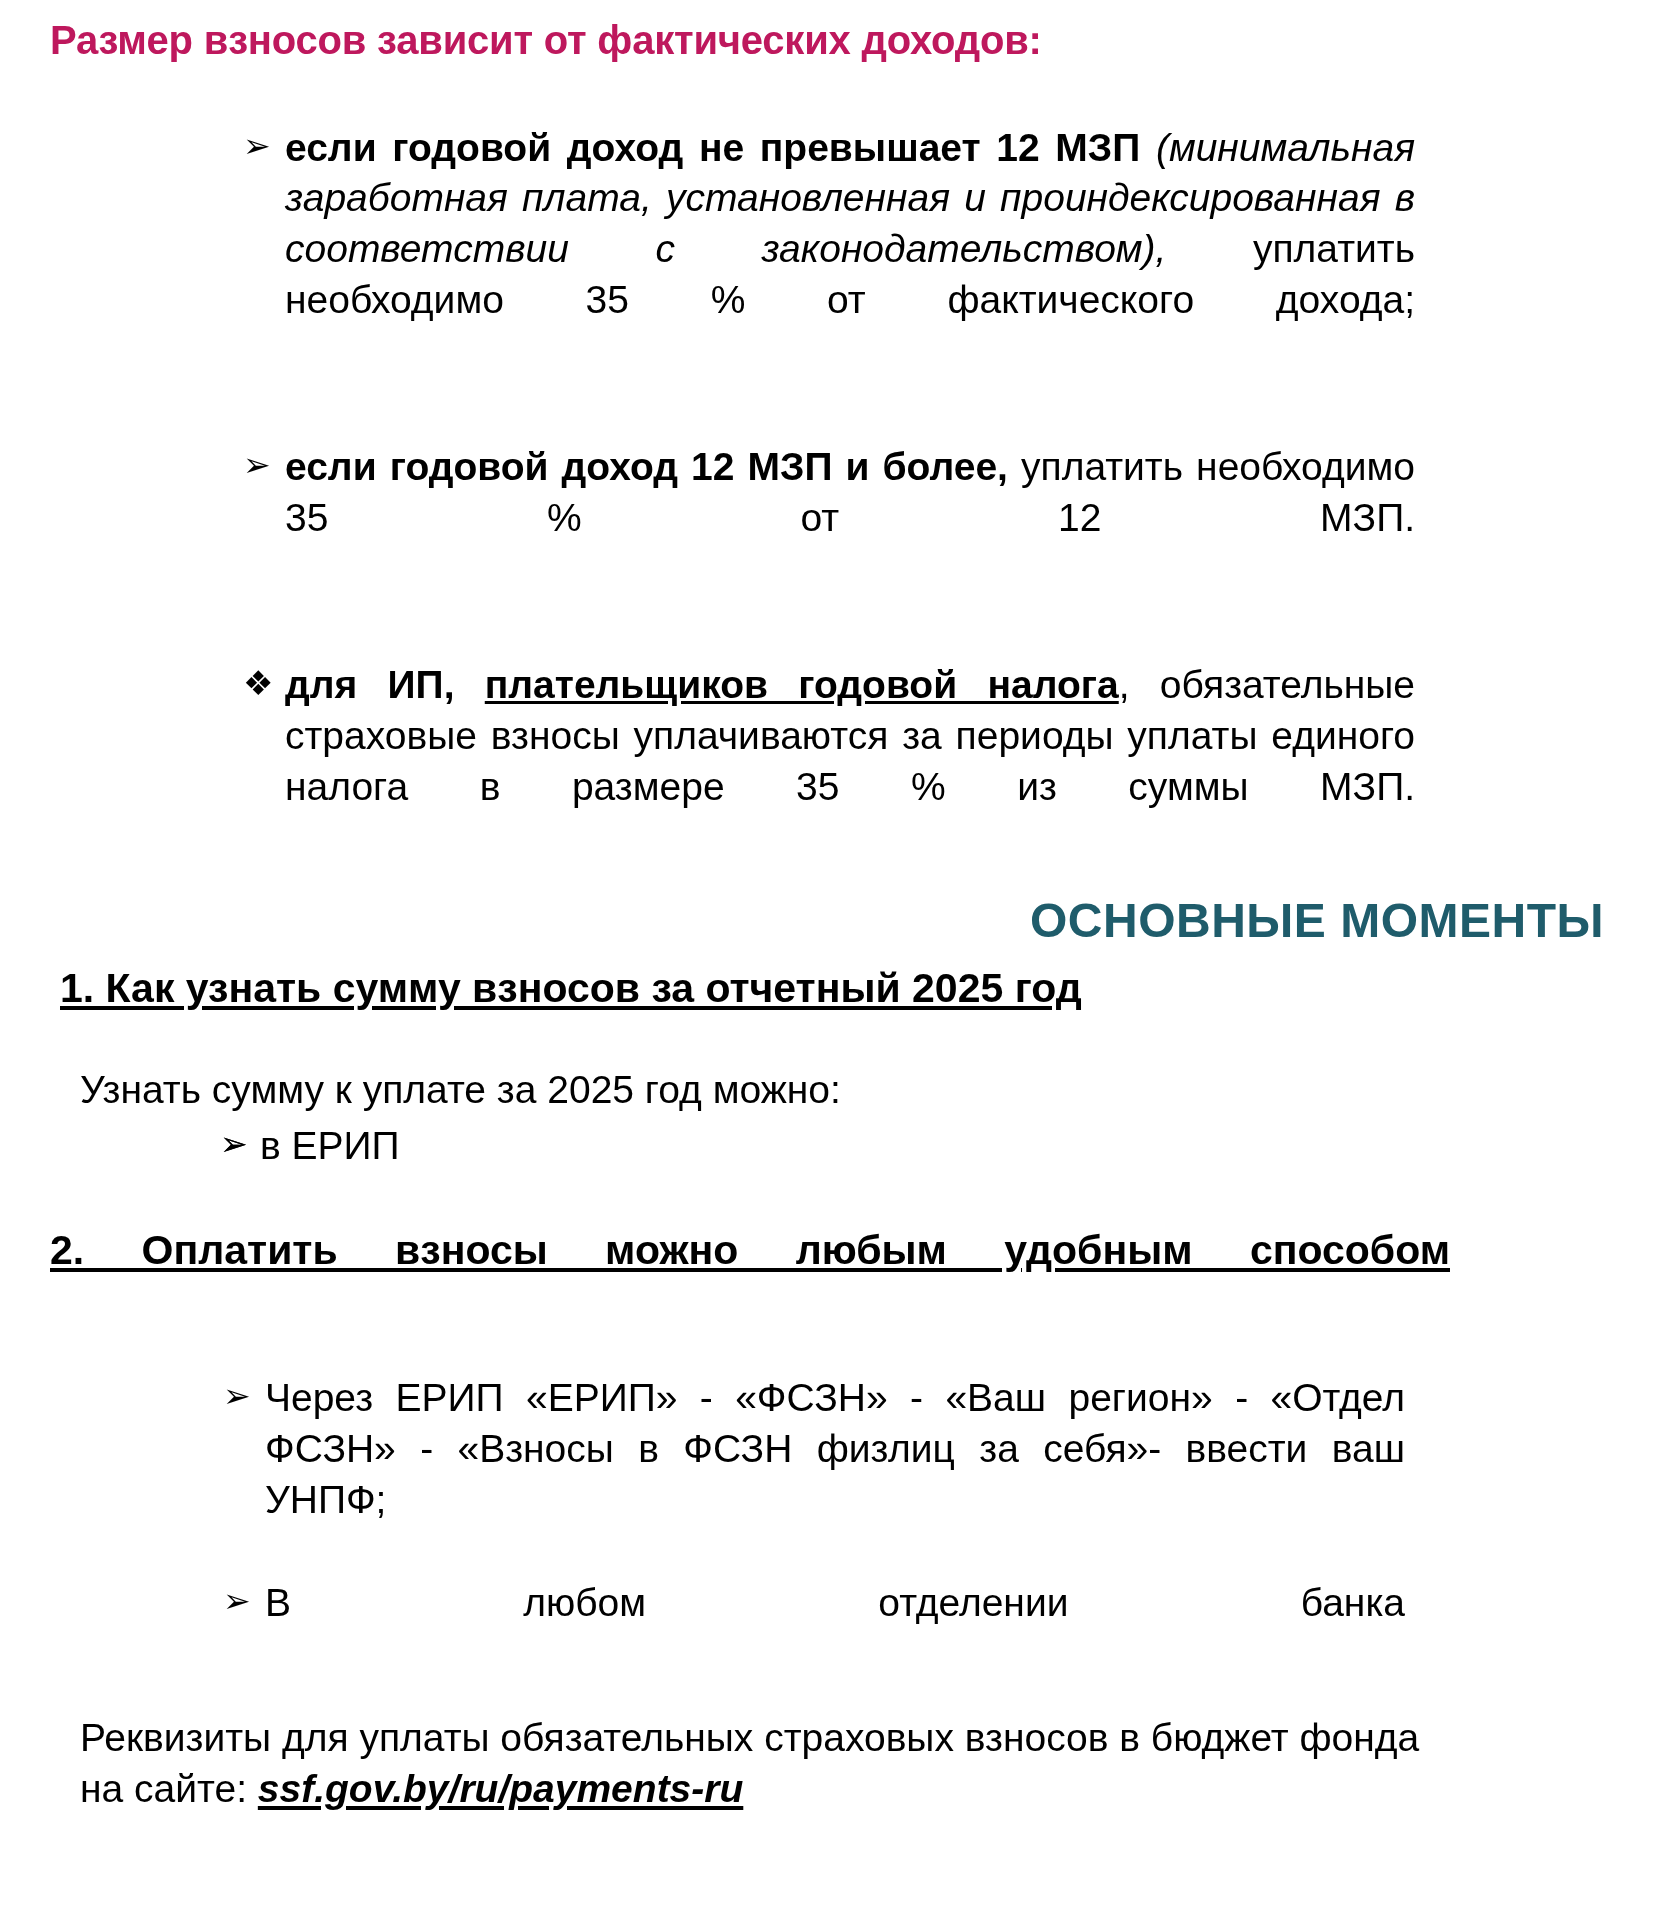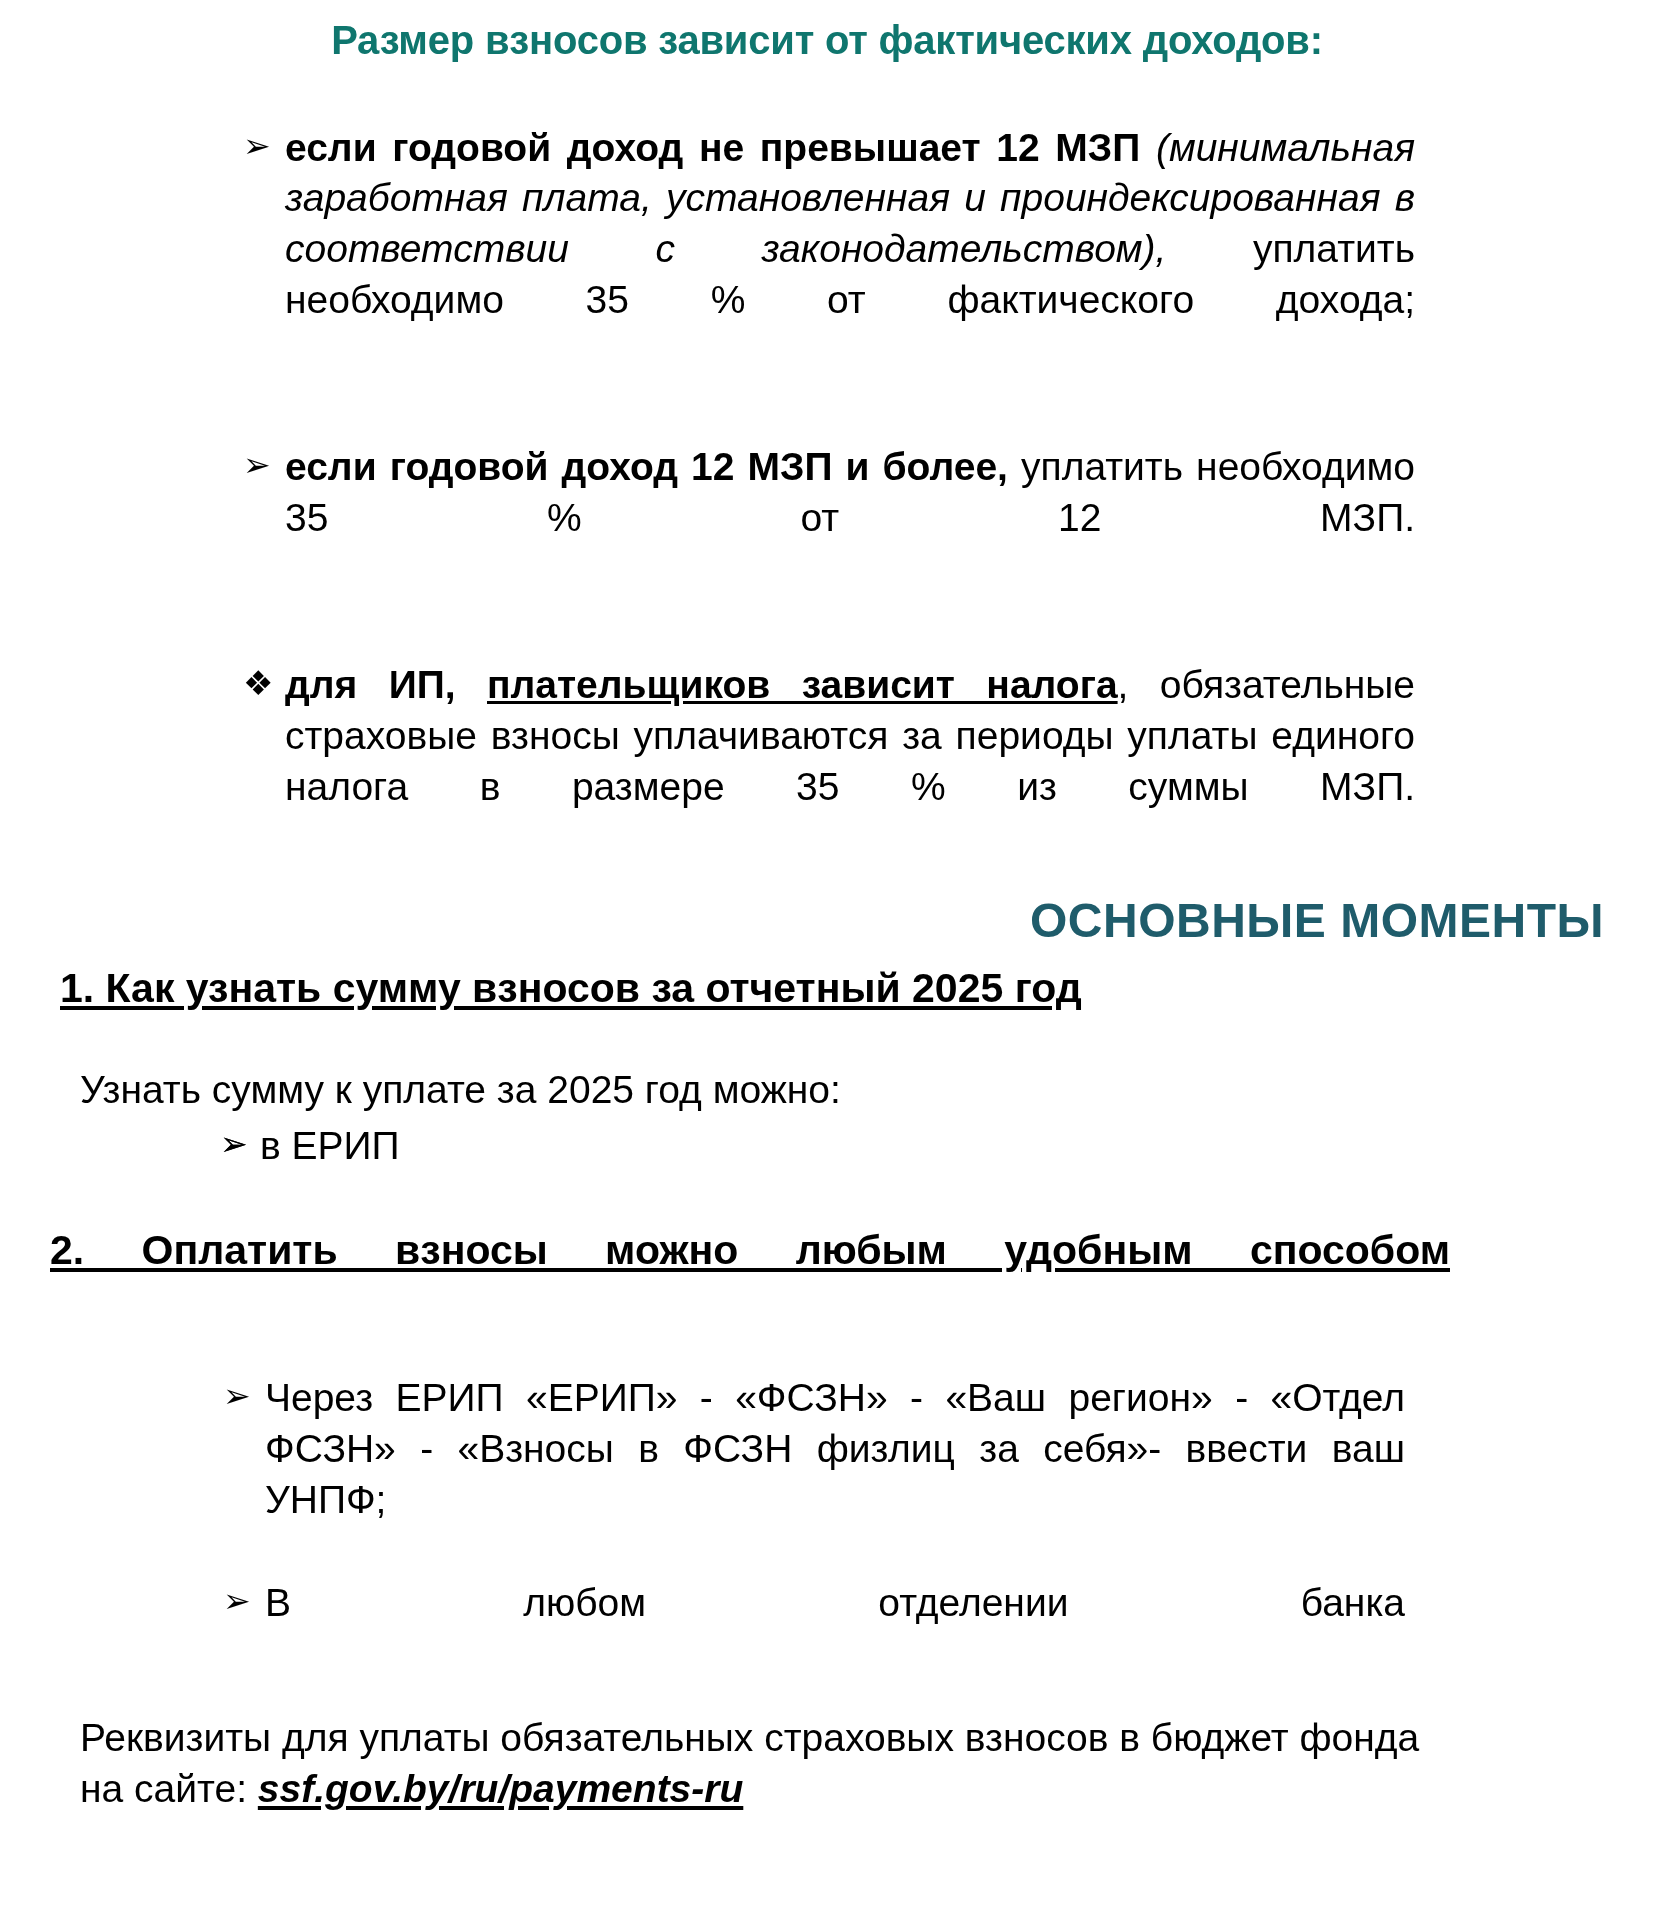--- a/index.html
+++ b/index.html
@@ -18,25 +18,24 @@
   .page {
     position: relative;
     width: 1654px;
     height: 1910px;
     box-sizing: border-box;
     padding: 18px 50px 0 50px;
   }
 
   
   .doc-title {
-    color: #0f766e;
+    color: #be185d;
     font-weight: bold;
     font-size: 40px;
     line-height: 1.12;
-    text-align: center;
     letter-spacing: -0.2px;
     white-space: nowrap;
   }
 
   .subtitle-line {
     text-align: center;
     font-size: 40px;
     font-weight: bold;
     line-height: 1.18;
     margin-top: 4px;
@@ -196,21 +195,21 @@
 
   <div class="block" id="para-income-under">
     <span class="bullet-arrow">➢</span><span class="b">если годовой доход не превышает 12 МЗП</span><span class="i"> (минимальная заработная плата, установленная и проиндексированная в соответствии с законодательством), </span><span>уплатить необходимо 35 % от фактического дохода;</span>
   </div>
 
   <div class="block" id="para-income-over">
     <span class="bullet-arrow">➢</span><span class="b">если годовой доход 12 МЗП и более,</span><span> уплатить необходимо 35 % от 12 МЗП.</span>
   </div>
 
   <div class="block" id="para-single-tax">
-    <span class="bullet-diamond">❖</span><span class="b">для ИП, </span><span class="b u">плательщиков зависит налога</span><span>, обязательные страховые взносы уплачиваются за периоды уплаты единого налога в размере 35 % из суммы МЗП.</span>
+    <span class="bullet-diamond">❖</span><span class="b">для ИП, </span><span class="b u">плательщиков годовой налога</span><span>, обязательные страховые взносы уплачиваются за периоды уплаты единого налога в размере 35 % из суммы МЗП.</span>
   </div>
 
   <div class="section-title">ОСНОВНЫЕ МОМЕНТЫ</div>
 
   <div class="numbered-heading" id="heading-how-to-know"> 1. Как узнать сумму взносов за отчетный 2025 год</div>
 
   <div class="plain-line" id="line-find-sum">Узнать сумму к уплате за 2025 год можно:</div>
 
   <div class="sub-list">
     <div class="sub-item">

